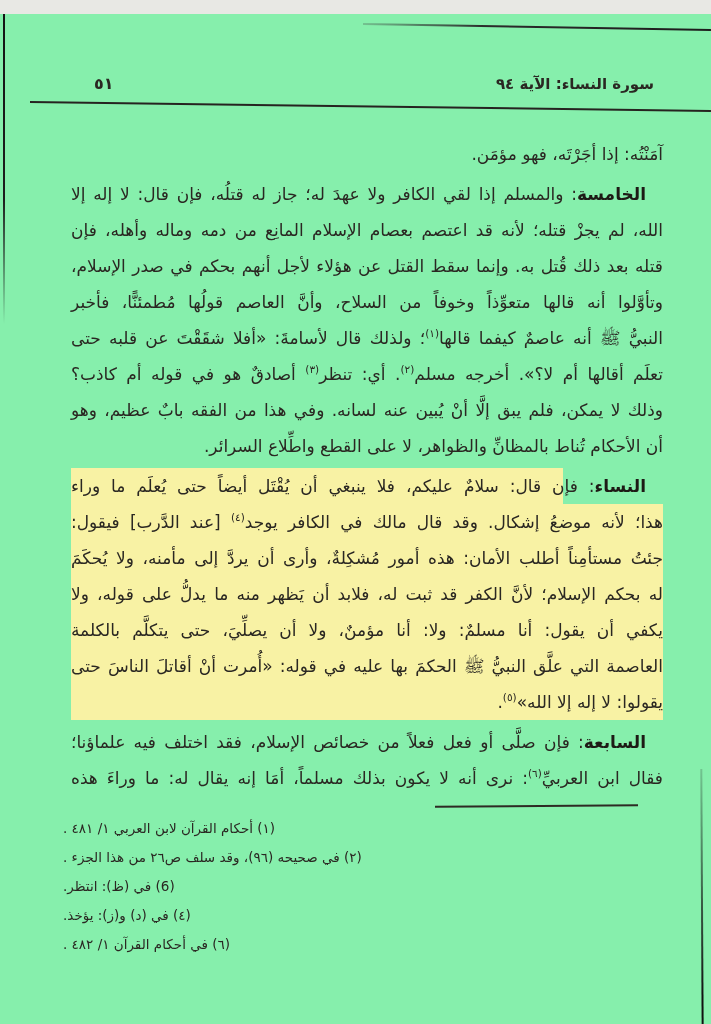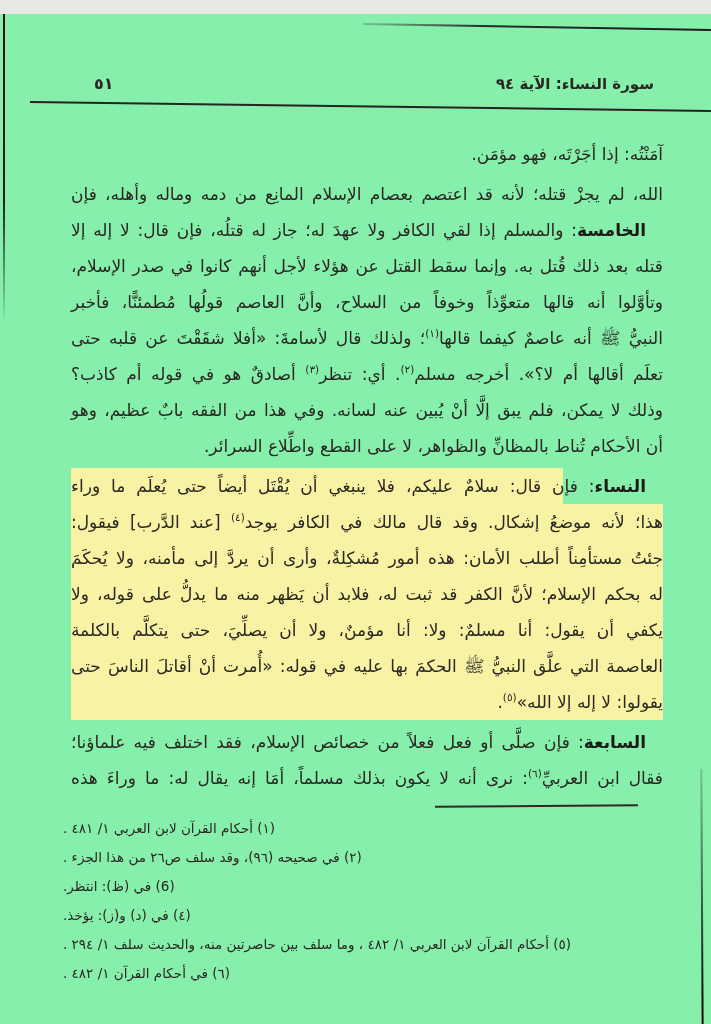--- a/index.html
+++ b/index.html
@@ -99,23 +99,23 @@
 
   <div class="page-number">٥١</div>
   <div class="section-title">سورة النساء: الآية ٩٤</div>
   <div class="header-rule"></div>
 
   <div class="body-text" id="body-text">
       <div class="para">
         <div class="line no-justify">آمَنْتُه: إذا أجَرْتَه، فهو مؤمَن.</div>
       </div>
       <div class="para">
+        <div class="line indent"><b class="lead">الخامسة</b>: والمسلم إذا لقي الكافر ولا عهدَ له؛ جاز له قتلُه، فإن قال: لا إله إلا</div>
         <div class="line">الله، لم يجزْ قتله؛ لأنه قد اعتصم بعصام الإسلام المانِع من دمه وماله وأهله، فإن</div>
-        <div class="line indent"><b class="lead">الخامسة</b>: والمسلم إذا لقي الكافر ولا عهدَ له؛ جاز له قتلُه، فإن قال: لا إله إلا</div>
-        <div class="line">قتله بعد ذلك قُتل به. وإنما سقط القتل عن هؤلاء لأجل أنهم كانوا في صدر الإسلام،</div>
+        <div class="line">قتله بعد ذلك قُتل به. وإنما سقط القتل عن هؤلاء لأجل أنهم بحكم في صدر الإسلام،</div>
         <div class="line">وتأوَّلوا أنه قالها متعوِّذاً وخوفاً من السلاح، وأنَّ العاصم قولُها مُطمئنًّا، فأخبر</div>
         <div class="line">النبيُّ ﷺ أنه عاصمٌ كيفما قالها<sup class="fref">(١)</sup>؛ ولذلك قال لأسامةَ: «أفلا شقَقْتَ عن قلبه حتى</div>
         <div class="line">تعلَم أقالها أم لا؟». أخرجه مسلم<sup class="fref">(٢)</sup>. أي: تنظر<sup class="fref">(٣)</sup> أصادقٌ هو في قوله أم كاذب؟</div>
         <div class="line">وذلك لا يمكن، فلم يبق إلَّا أنْ يُبين عنه لسانه. وفي هذا من الفقه بابٌ عظيم، وهو</div>
         <div class="line no-justify">أن الأحكام تُناط بالمظانِّ والظواهر، لا على القطع واطِّلاع السرائر.</div>
       </div>
       <div class="para">
         <div class="line indent hl-partial"><b class="lead">النساء</b>: فإن قال: سلامٌ عليكم، فلا ينبغي أن يُقْتَل أيضاً حتى يُعلَم ما وراء</div>
         <div class="line hl">هذا؛ لأنه موضعُ إشكال. وقد قال مالك في الكافر يوجد<sup class="fref">(٤)</sup> [عند الدَّرب] فيقول:</div>
         <div class="line hl">جئتُ مستأمِناً أطلب الأمان: هذه أمور مُشكِلةٌ، وأرى أن يردَّ إلى مأمنه، ولا يُحكَمَ</div>
@@ -129,17 +129,16 @@
         <div class="line">فقال ابن العربيِّ<sup class="fref">(٦)</sup>: نرى أنه لا يكون بذلك مسلماً، أمَا إنه يقال له: ما وراءَ هذه</div>
       </div>
     </div>
 
   <div class="footnote-rule"></div>
   <div class="footnotes" id="footnotes">
       <div class="footnote">(١) أحكام القرآن لابن العربي ١/ ٤٨١ .</div>
       <div class="footnote">(٢) في صحيحه (٩٦)، وقد سلف ص٢٦ من هذا الجزء .</div>
       <div class="footnote">(6) في (ظ): انتظر.</div>
       <div class="footnote">(٤) في (د) و(ز): يؤخذ.</div>
-      <div class="footnote">(٥) أحكام القرآن لابن العربي ١/ ٤٨٢ ، وما سلف بين حاصرتين منه، والحديث سلف ١/ ٢٩٤ .</div>
       <div class="footnote">(٦) في أحكام القرآن ١/ ٤٨٢ .</div>
     </div>
 
 </div>
 
 </body></html>

